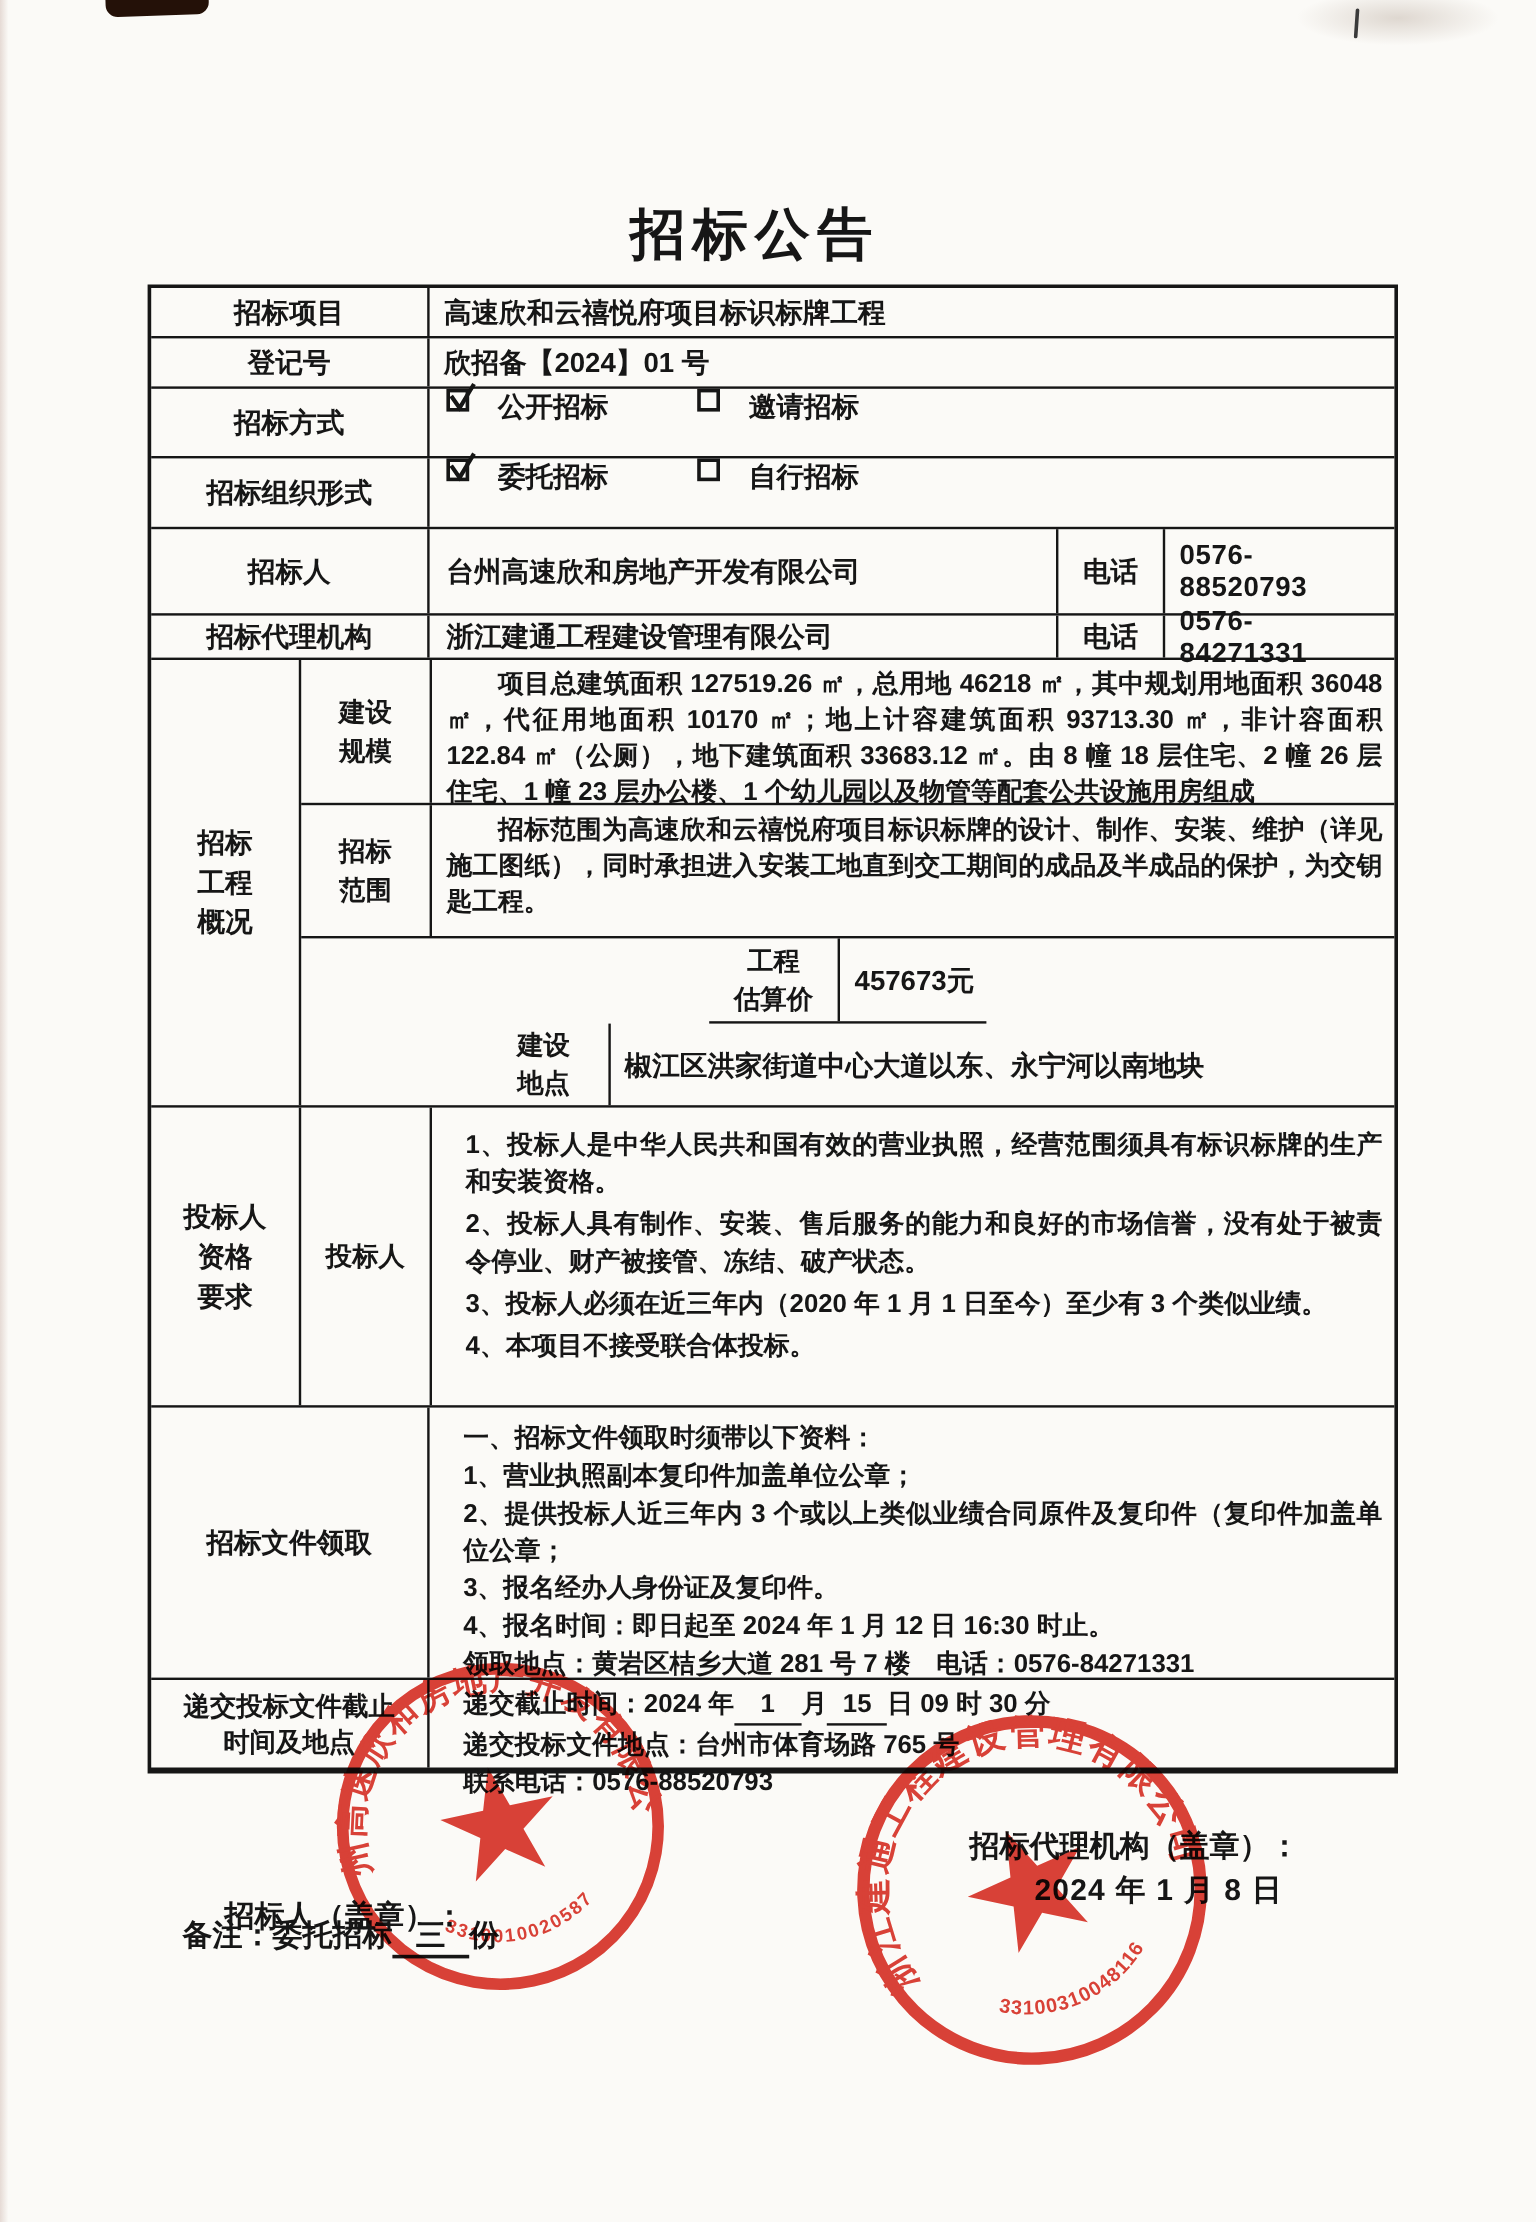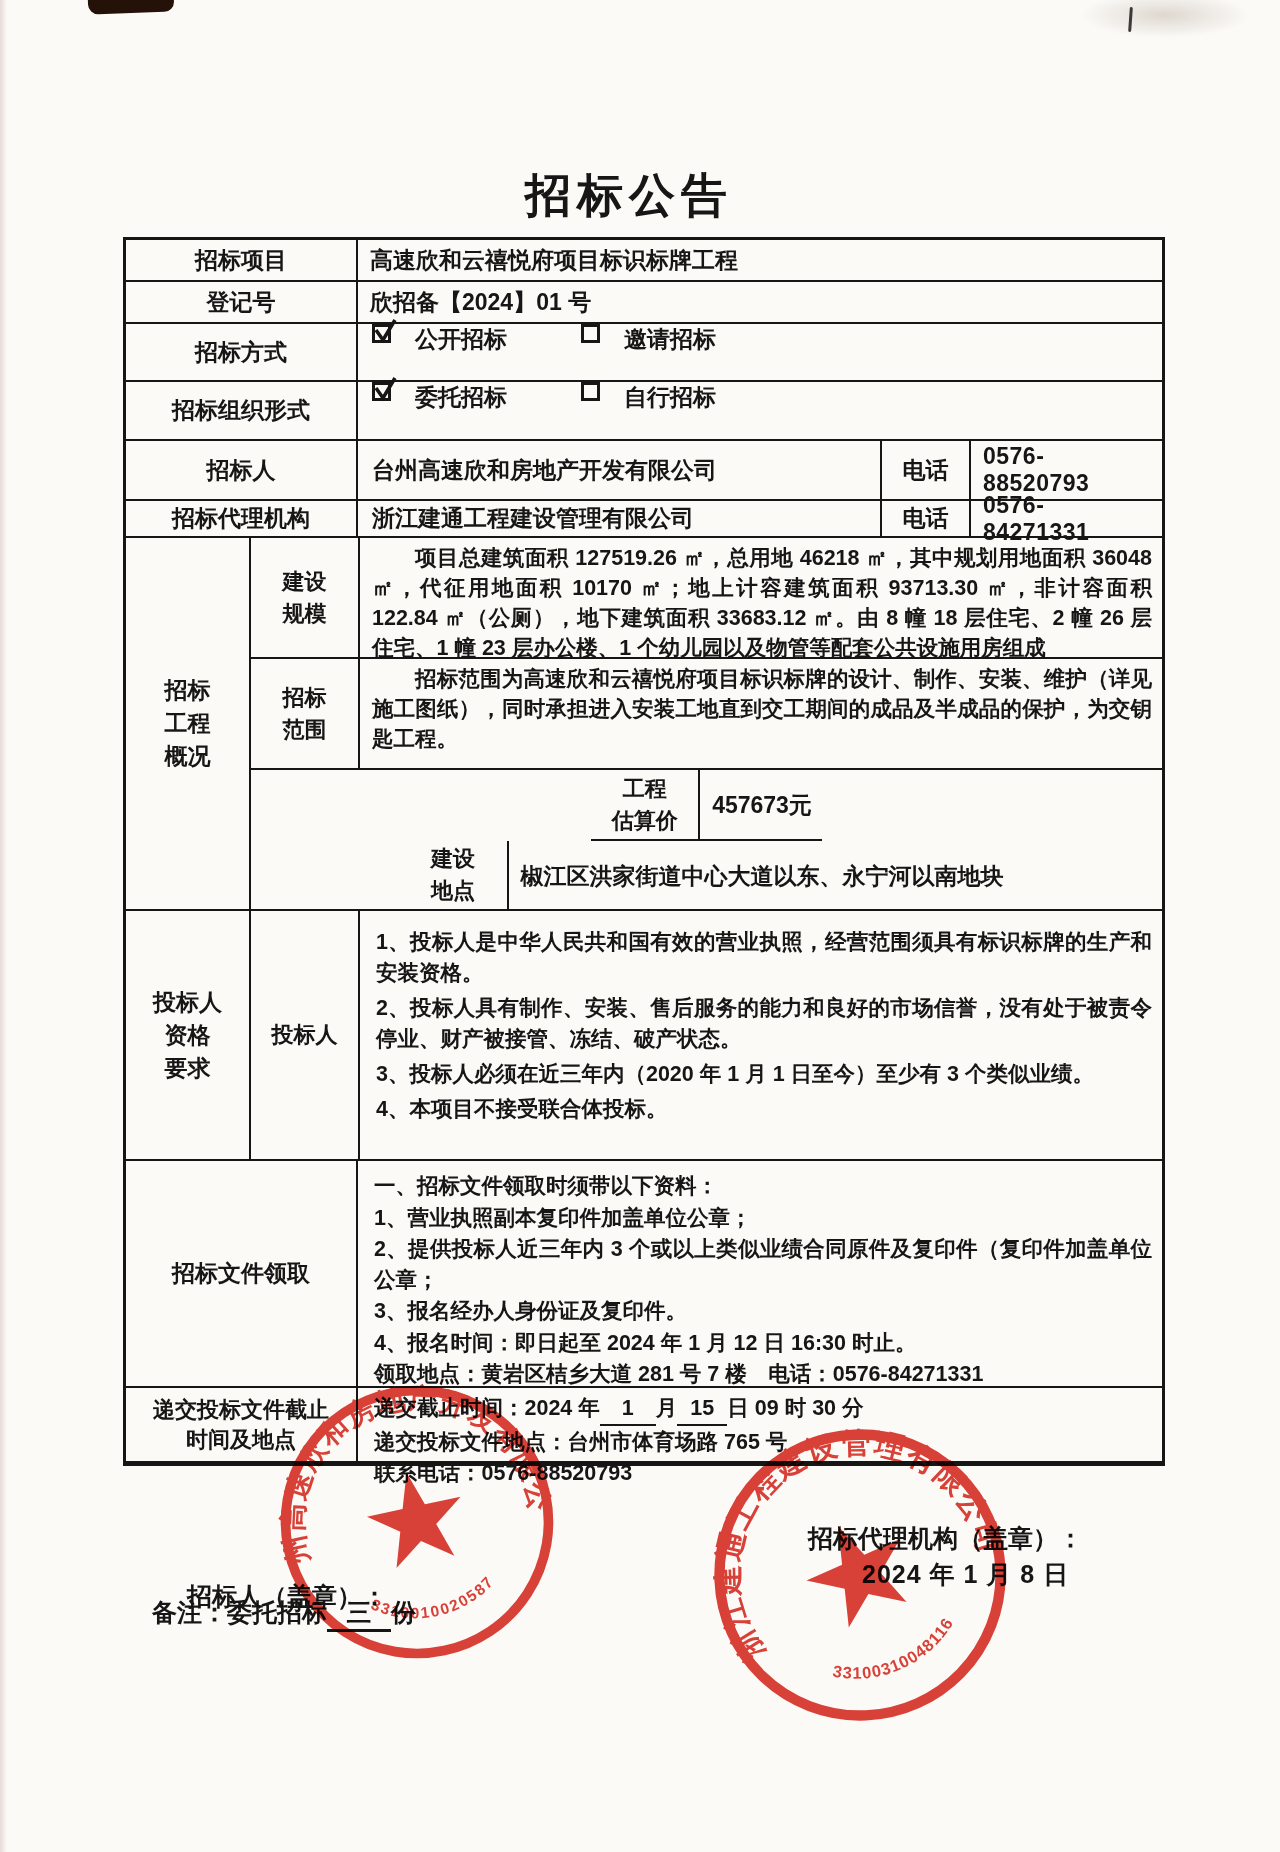--- a/index.html
+++ b/index.html
@@ -29,21 +29,21 @@
     border:3px solid #161616;border-bottom-width:5px;
     box-sizing:border-box;
     display:flex;flex-direction:column;
   }
   .trow{display:flex;border-bottom:2px solid #161616;box-sizing:border-box;}
   .trow:last-child{border-bottom:none;}
   .cell{box-sizing:border-box;border-right:2px solid #161616;display:flex;align-items:center;}
   .cell:last-child{border-right:none;}
   .lab{width:232px;justify-content:center;font-weight:700;font-size:23px;text-align:center;white-space:pre-line;line-height:31px;}
   .val{flex:1;font-weight:700;font-size:23px;padding:0 12px;}
-  .h54{height:42px}.h58{height:58px}.h59{height:59px}.h60{height:60px}.h53{height:37px}
+  .h54{height:42px}.h58{height:58px}.h59{height:59px}.h60{height:72px}.h53{height:37px}
 
   
   .opts{flex:1;display:flex;align-items:flex-start;padding-left:14px;font-weight:700;font-size:23px;}
   .cb{position:relative;width:19px;height:19px;border:3px solid #161616;box-sizing:border-box;margin-right:24px;flex:0 0 auto;}
   .cb svg{position:absolute;left:-2px;top:-9px;display:none;}
   .cb.checked svg{display:block;}
   .opt2{margin-left:74px;}
 
   
   .company{width:524px;font-weight:700;font-size:23px;padding:0 14px;}
@@ -58,21 +58,21 @@
   .subrow:last-child{border-bottom:none;}
   .para{
     flex:1;font-weight:600;font-size:21.5px;line-height:30px;
     padding:5px 10px 4px 12px;text-align:justify;
     display:block;
   }
   .para.indent{text-indent:2em;}
   .hs123{height:121px}.hs111{height:111px}.hs71{height:71px}.hs68{height:68px}
 
   .list{flex:1;padding:10px 10px 6px 12px;display:block;}
-  .list p{margin:0 0 1px 4px;font-weight:600;font-size:21.5px;line-height:30.5px;text-align:justify;}
+  .list p{margin:0 0 1px 16px;font-weight:600;font-size:21.5px;line-height:30.5px;text-align:justify;}
   .qual .list p{line-height:31px;margin-bottom:4px;}
 
   .blank{display:inline-block;min-width:56px;border-bottom:2.5px solid #161616;text-align:center;font-weight:700;}
   .blank.narrow{min-width:50px;}
 
   
   .f-tenderer{position:absolute;left:150px;top:1580px;font-size:25px;font-weight:700;margin-left:37px;}
   .f-agency{position:absolute;left:808px;top:1522px;font-size:25px;font-weight:700;}
   .f-date{position:absolute;left:862px;top:1558px;font-size:25px;font-weight:700;letter-spacing:1px;}
   .f-note{position:absolute;left:152px;top:1596px;font-size:25px;font-weight:700;}

